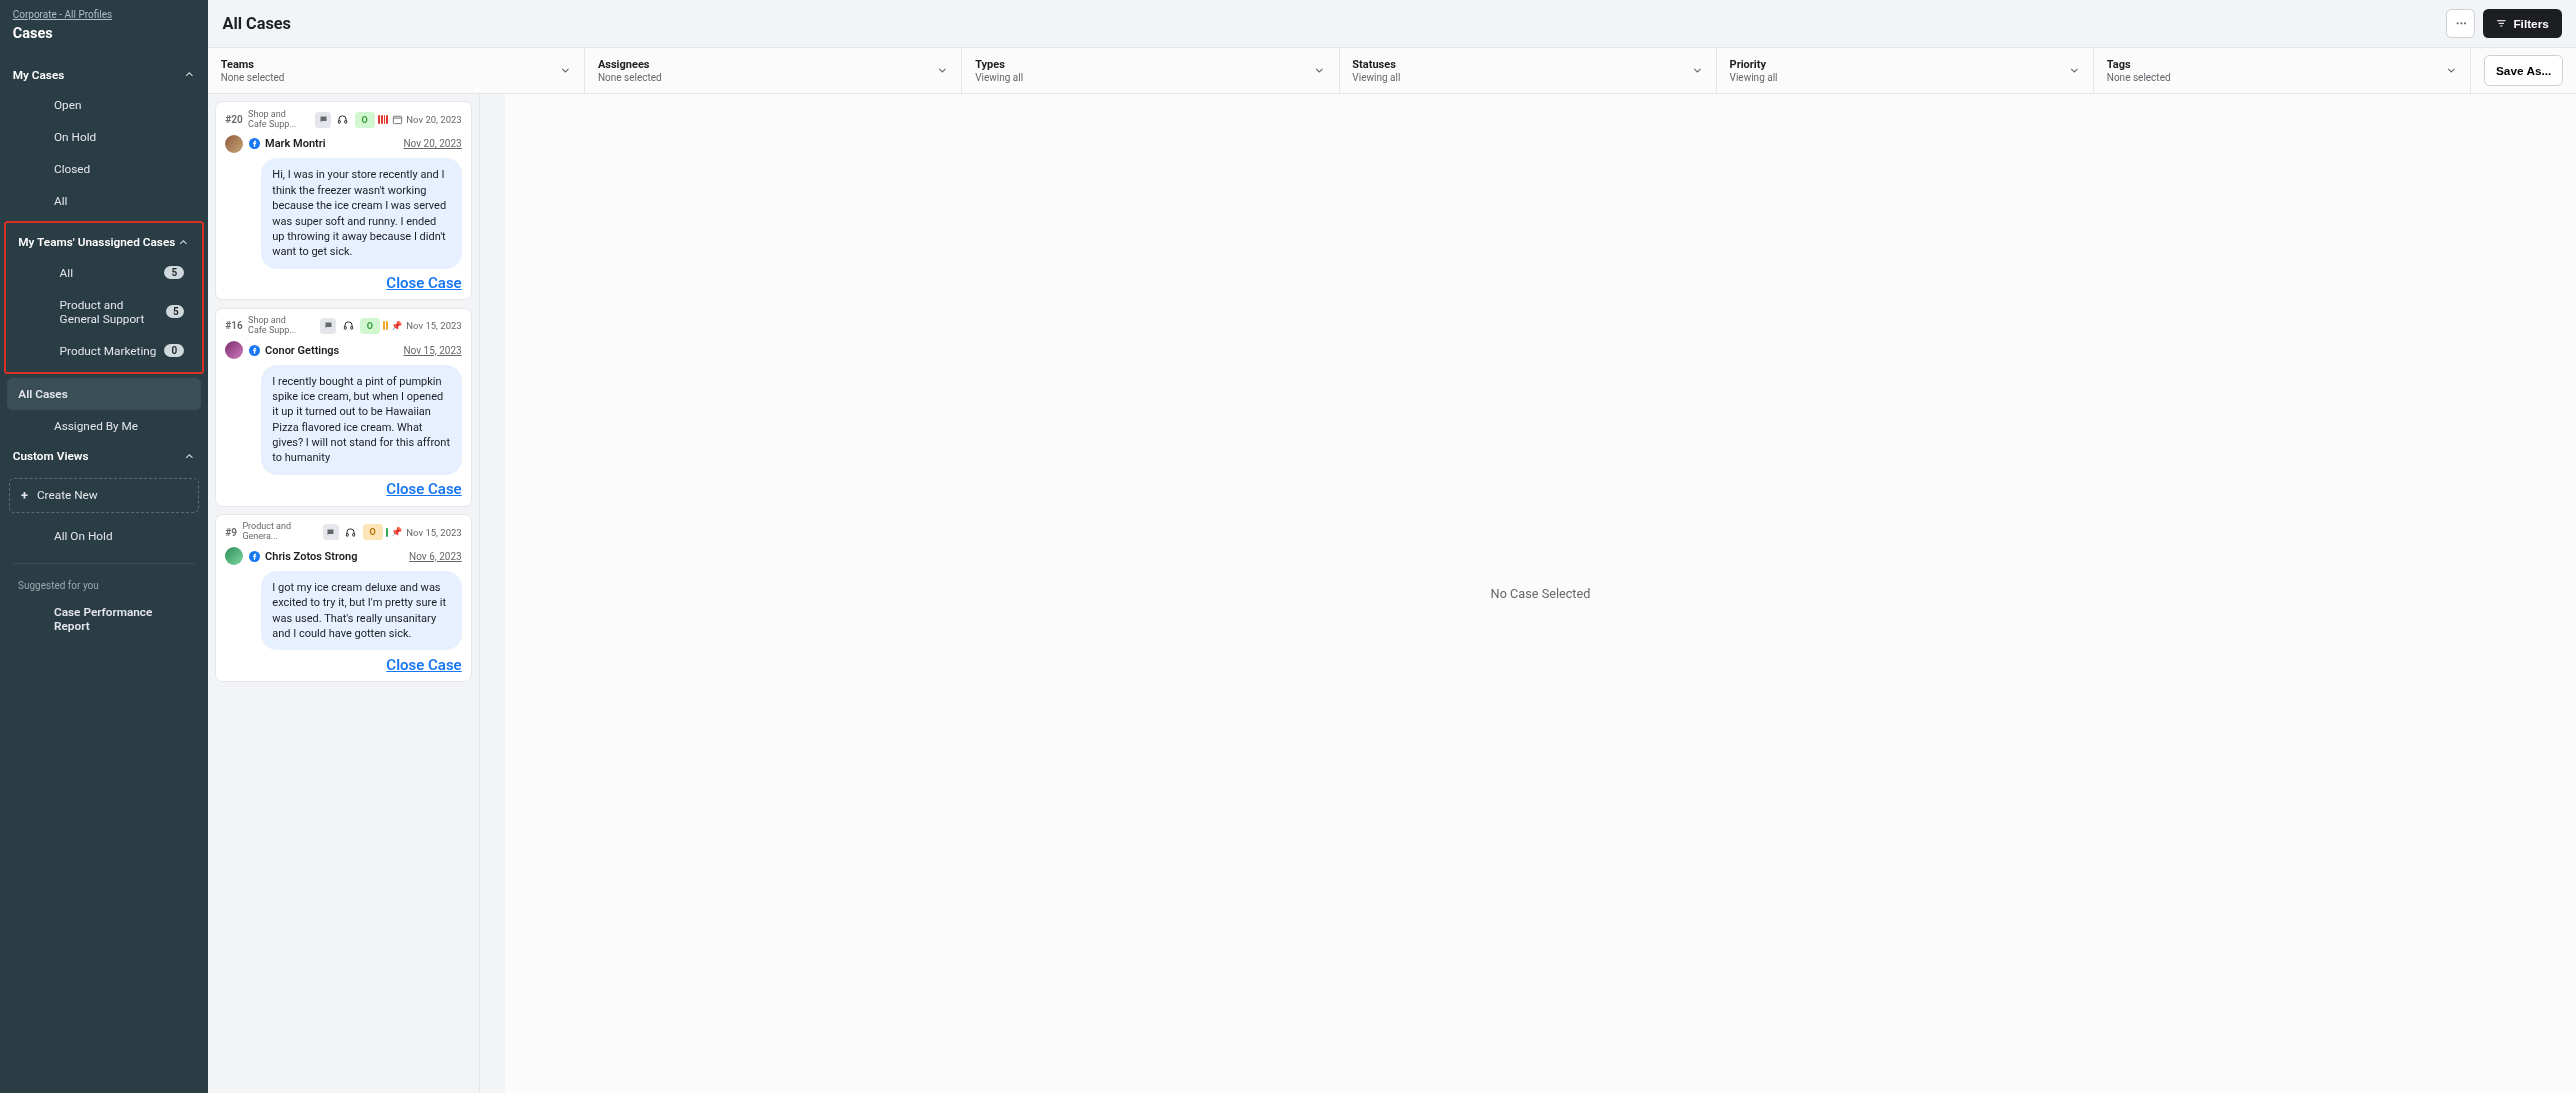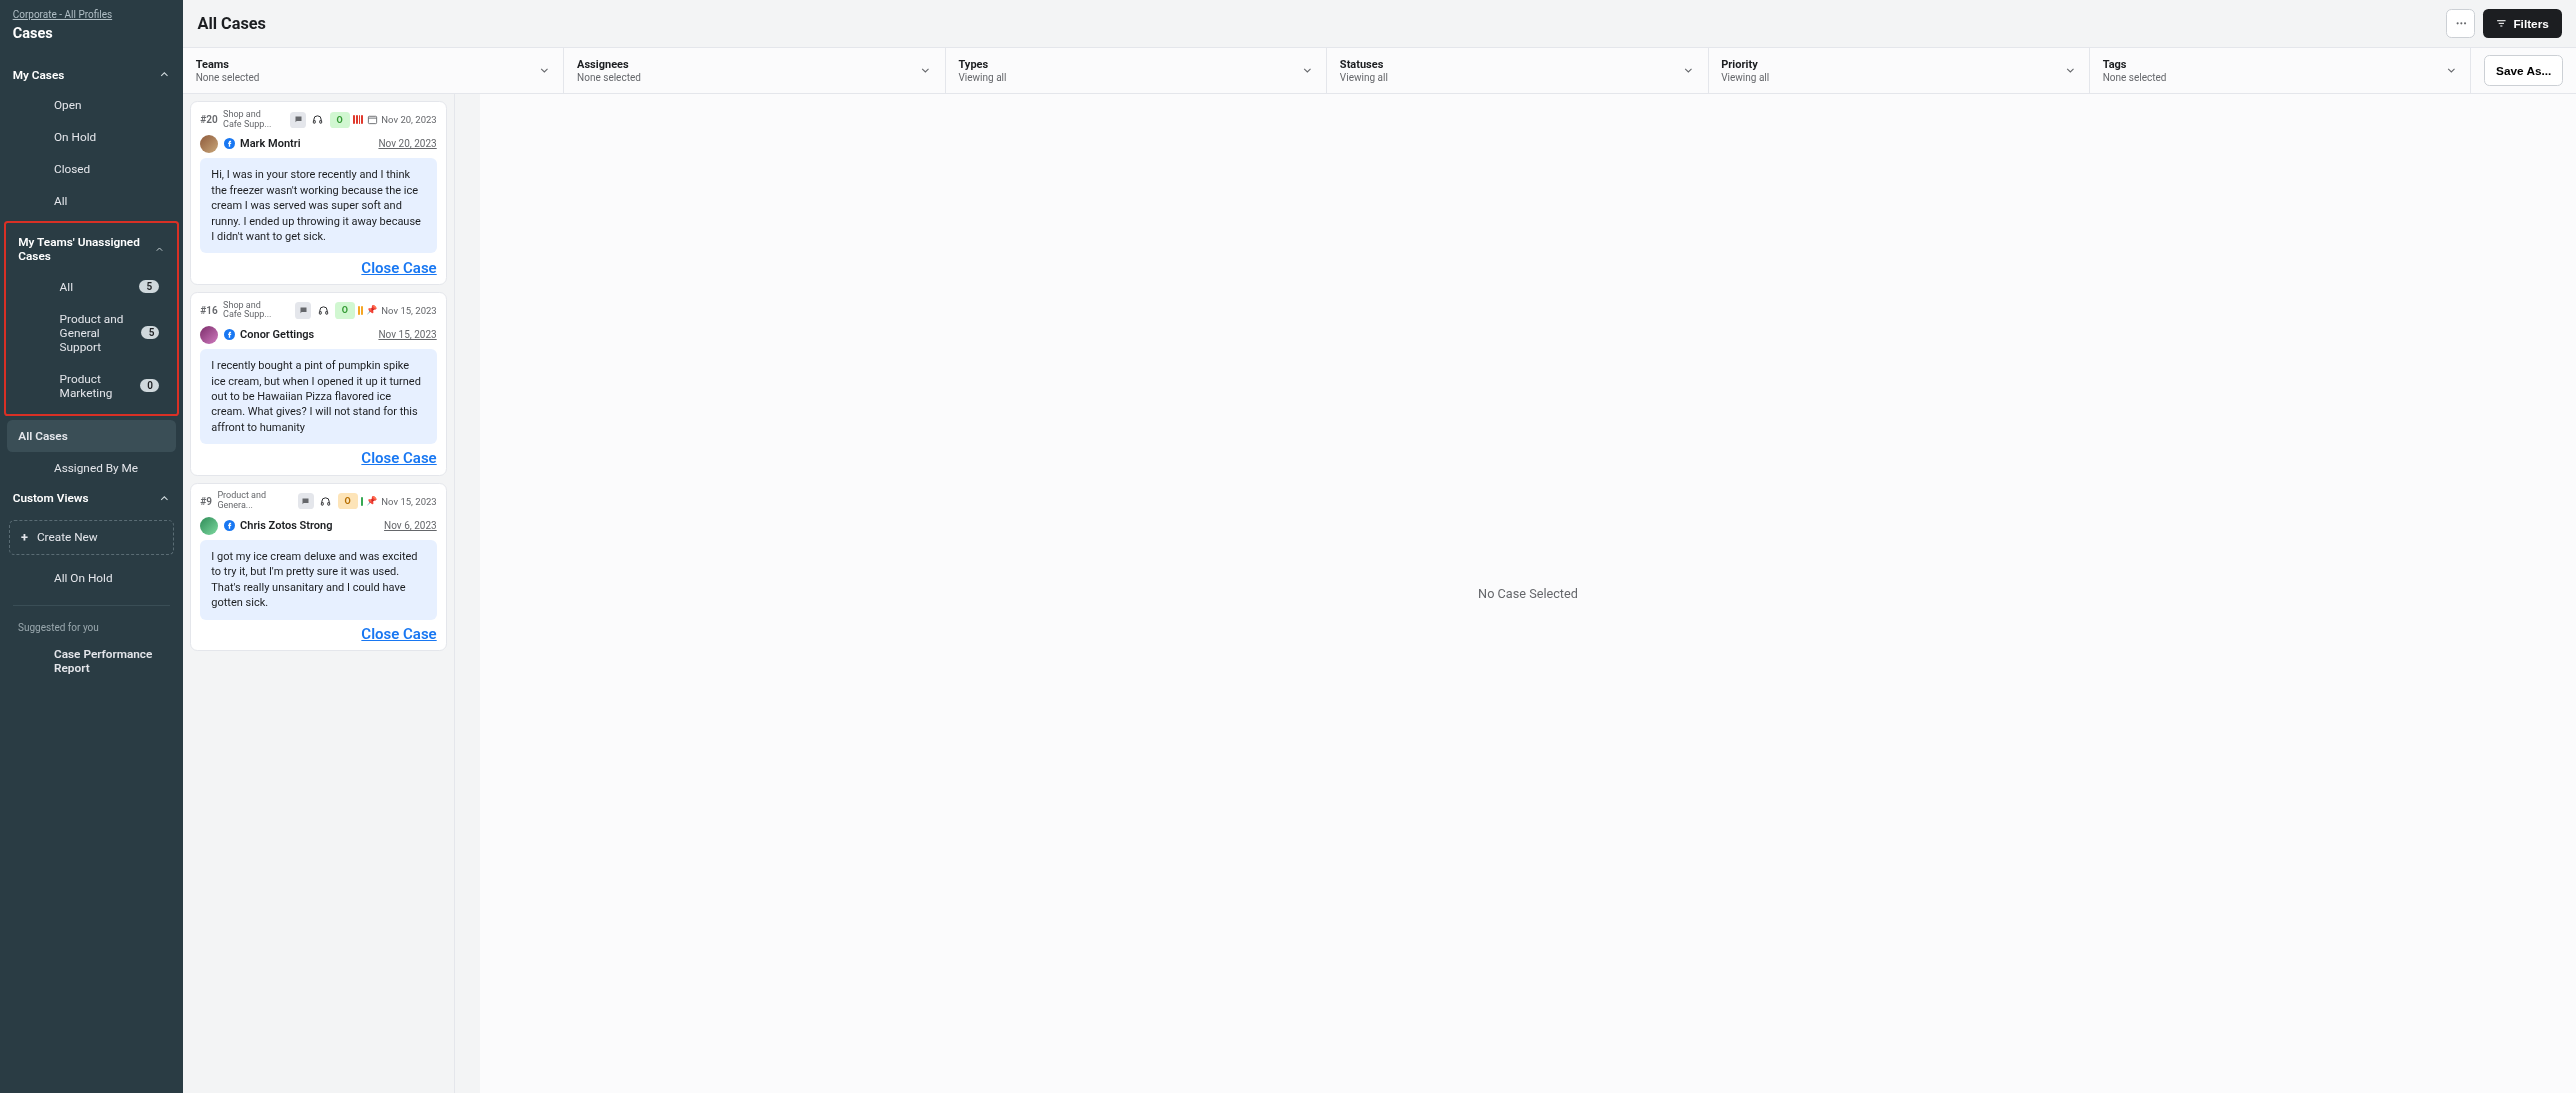--- a/index.html
+++ b/index.html
@@ -8,21 +8,21 @@
       font-size: 11.8px;
       color: #1c1e21;
       background: #f3f4f5;
       height: 100vh;
       overflow: hidden;
     }
     .app { display: flex; height: 100vh; }
 
     
     .sidebar {
-      width: 183px;
+      width: 208px;
       background: #2a3c44;
       color: #e4e6eb;
       flex-shrink: 0;
       display: flex;
       flex-direction: column;
       overflow-y: auto;
       padding-bottom: 11px;
     }
     .sidebar-top {
       padding: 9px 12.7px 5.4px 12.7px;
@@ -307,26 +307,27 @@
       cursor: pointer;
     }
     .author-date {
       margin-left: auto;
       font-size: 10px;
       color: #65676b;
       text-decoration: underline;
     }
     .msg-bubble {
       background: #e7f0ff;
-      border-radius: 6px;
+      border-radius: 16px;
       padding: 9px 11px;
       margin-top: 5.4px;
       font-size: 11px;
       color: #1c1e21;
       line-height: 1.4;
+      margin-left: 36px;
     }
     .close-case {
       display: block;
       margin-top: 5.4px;
       text-align: right;
       font-size: 15px;
       font-weight: 600;
       color: #1877f2;
       text-decoration: underline;
       cursor: pointer;

